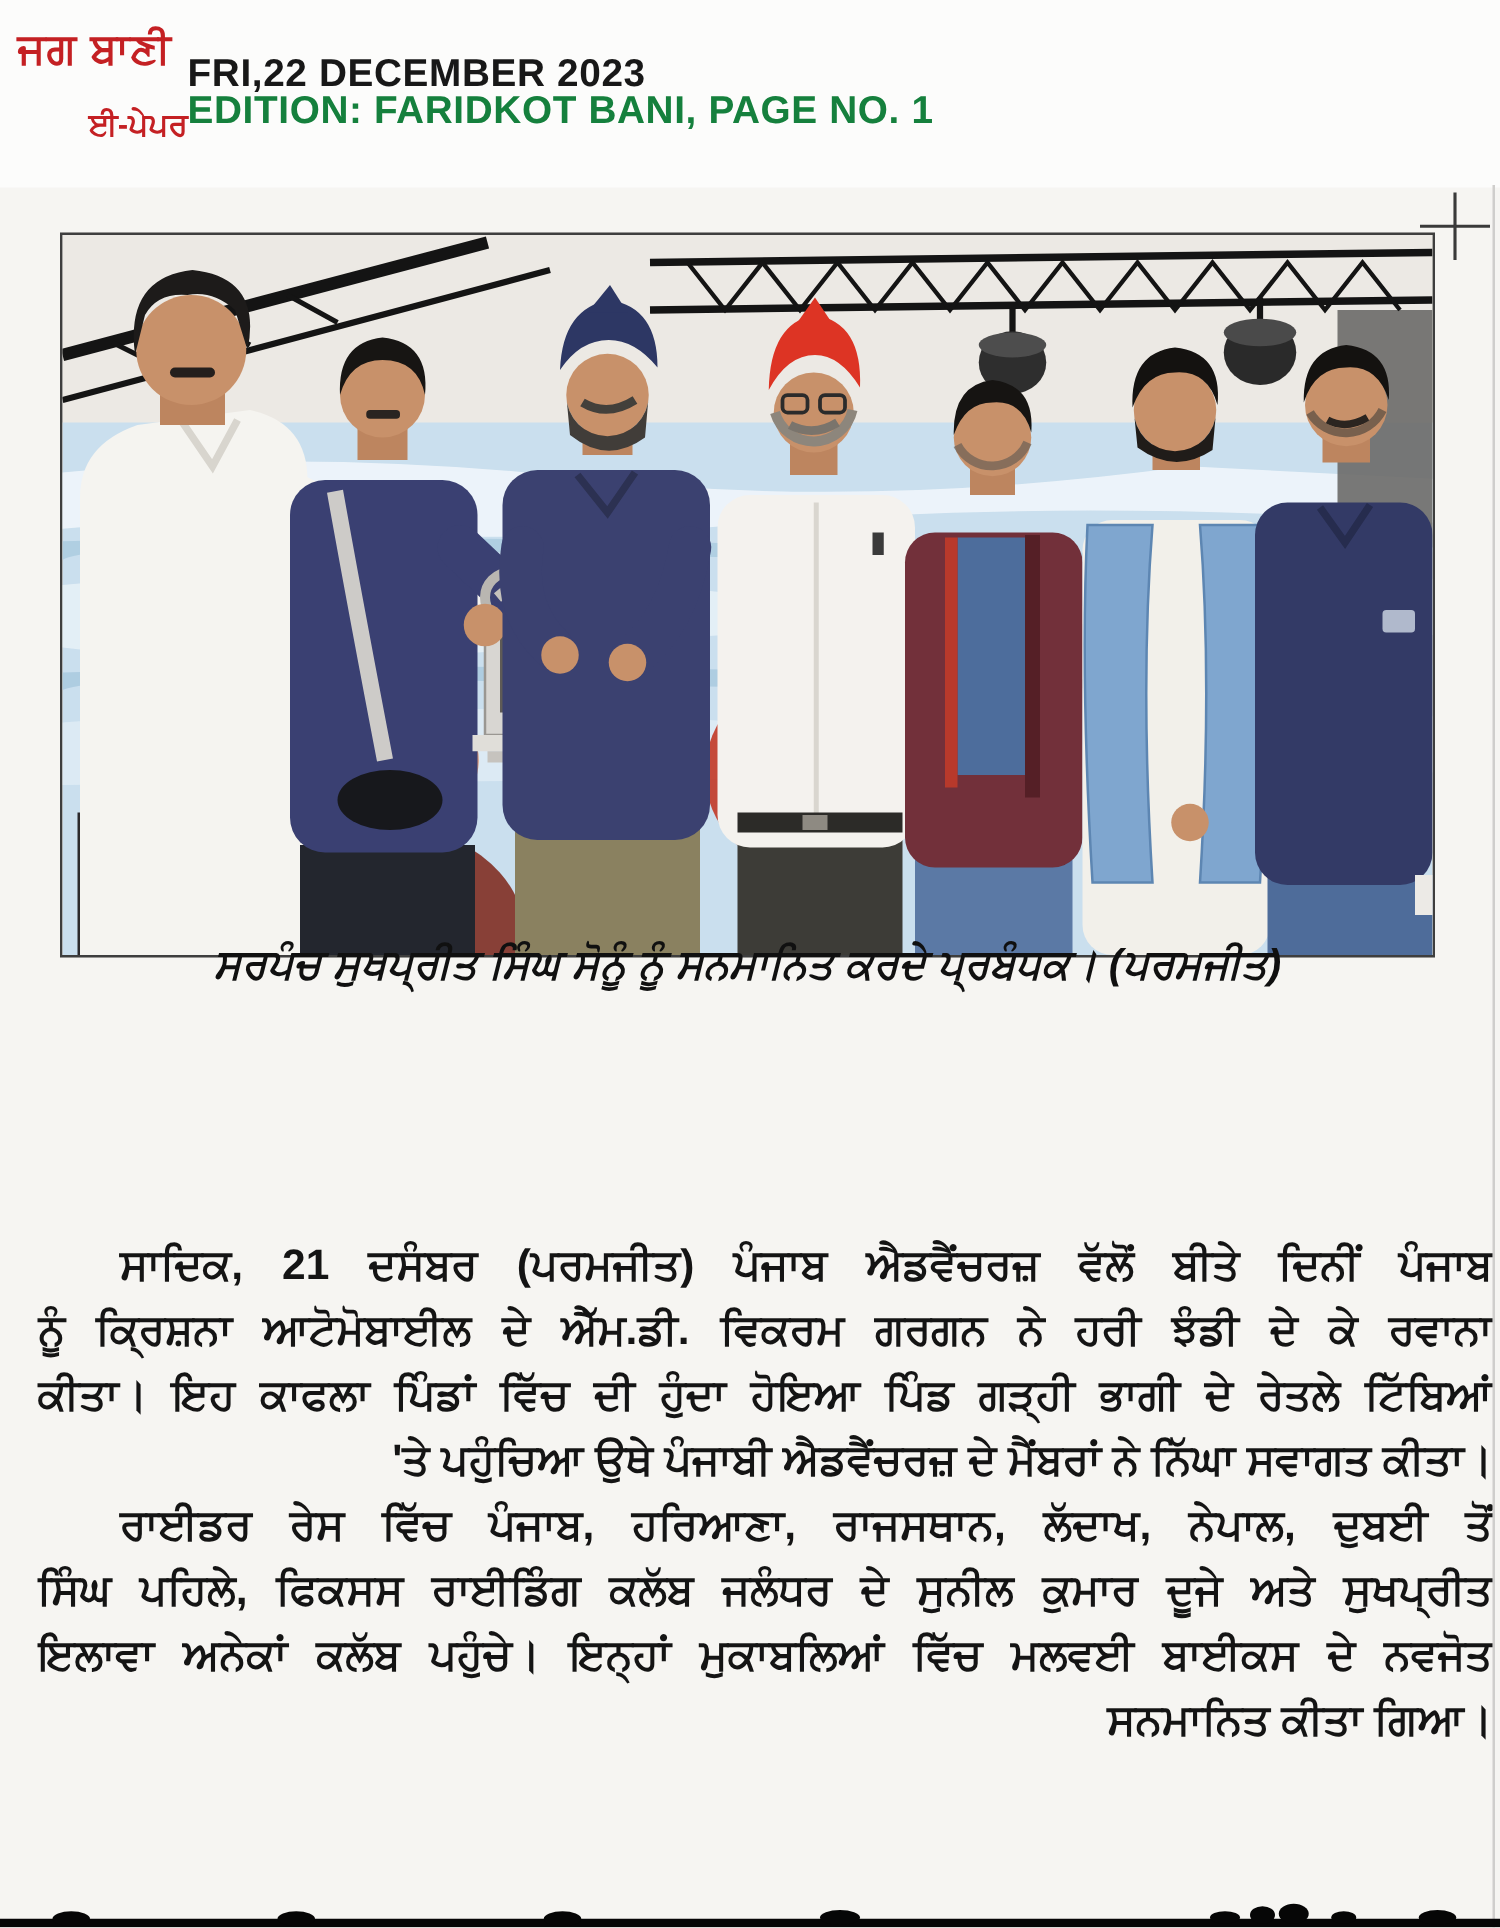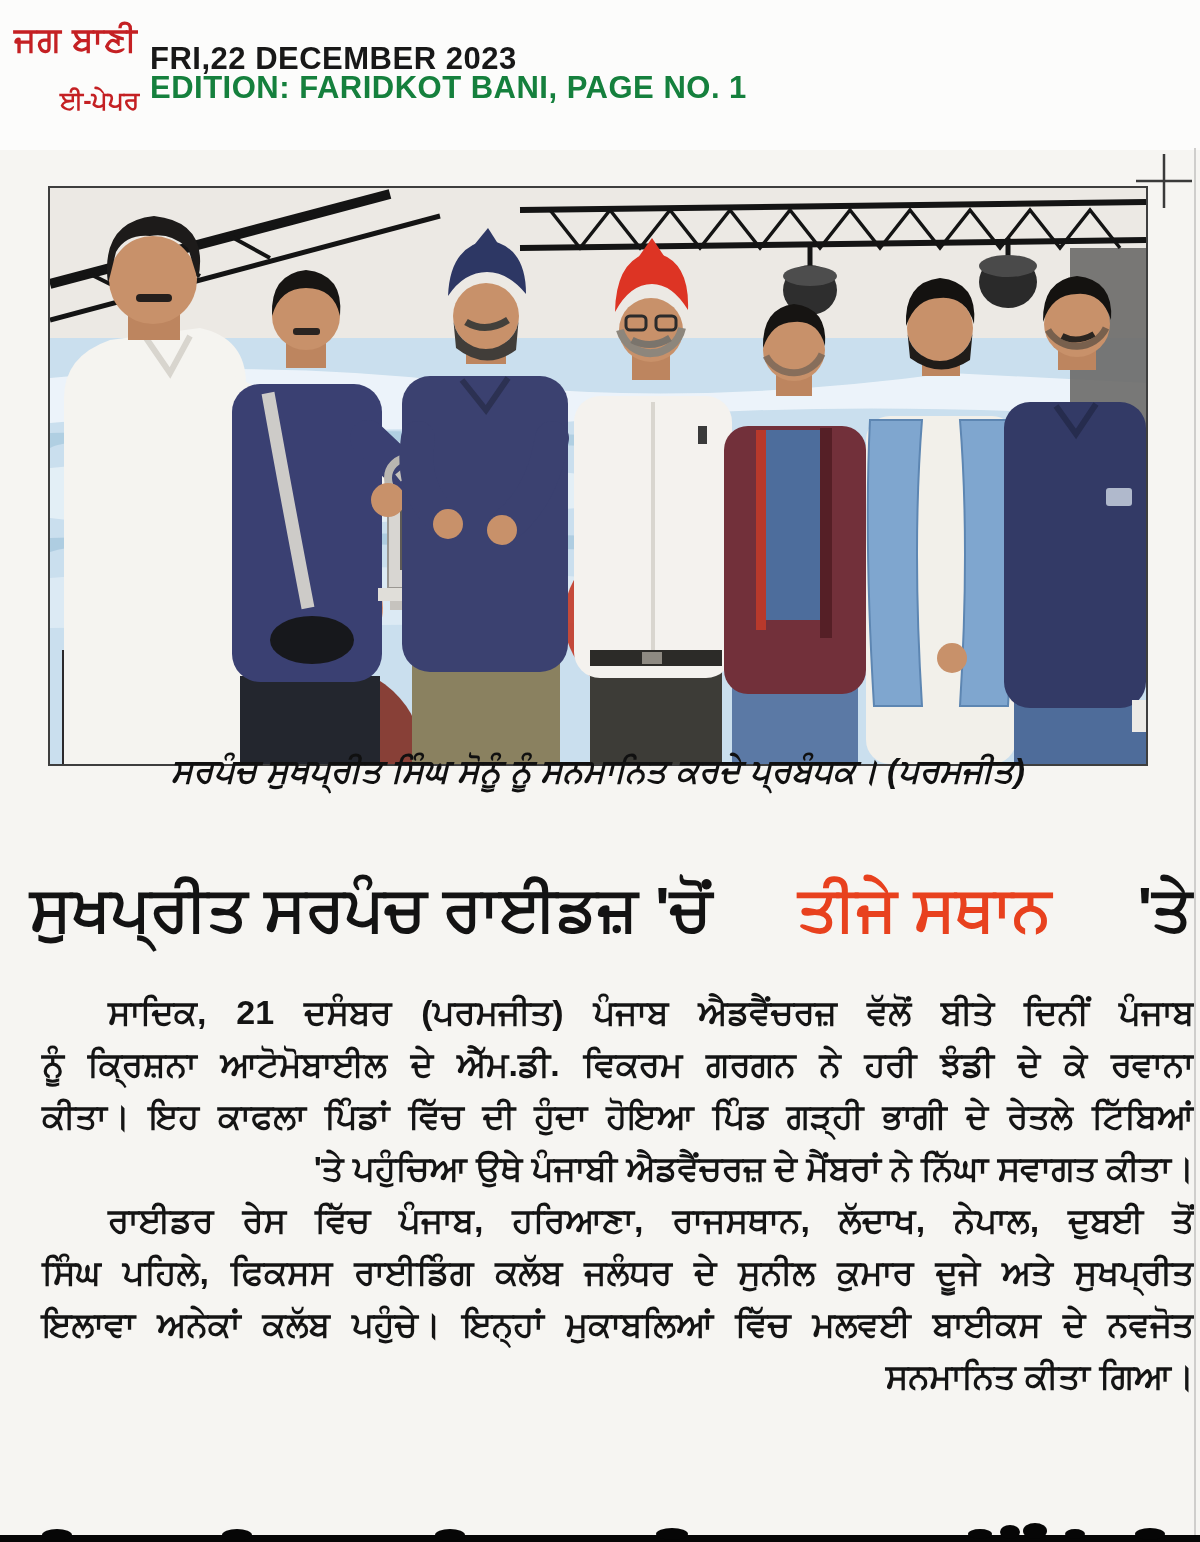--- a/index.html
+++ b/index.html
@@ -4,21 +4,21 @@
 <style>
   html,body{margin:0;padding:0;}
   .page{
     position:relative;width:1200px;height:1542px;
     background:#f6f5f2;overflow:hidden;
     font-family:"Liberation Sans", sans-serif;
   }
   .header-bg{position:absolute;left:0;top:0;width:1200px;height:150px;background:#fcfcfb;}
   
   .logo-main{position:absolute;left:14px;top:20px;font-size:34px;font-weight:800;color:#c42023;letter-spacing:1px;}
-  .logo-sub{position:absolute;left:60px;top:86px;font-size:25px;font-weight:700;color:#c42023;}
+  .logo-sub{position:absolute;left:71px;top:86px;font-size:25px;font-weight:700;color:#c42023;}
   .date-line{position:absolute;left:150px;top:24px;font-size:31px;font-weight:700;color:#181818;letter-spacing:.5px;margin-top:17px;}
   .edition-line{position:absolute;left:150px;top:70px;font-size:31px;font-weight:700;color:#15803d;letter-spacing:.5px;}
   
   .crosshair{position:absolute;left:1134px;top:152px;}
   .page-edge{position:absolute;left:1194px;top:148px;width:2px;height:1394px;background:#cfcecc;}
   
   .photo-frame{
     position:absolute;left:48px;top:186px;width:1096px;height:576px;
     border:2px solid #3e3e3e;background:#e9e7e3;
   }
@@ -31,21 +31,21 @@
   
   .headline{
     position:absolute;left:30px;top:850px;width:1162px;
     display:flex;justify-content:space-between;align-items:baseline;
     font-size:62px;font-weight:800;color:#131313;line-height:118px;white-space:nowrap;
   }
   .headline .red{color:#e8411e;}
   
   .body{position:absolute;left:30px;top:986px;width:1164px;height:520px;overflow:hidden;
     font-size:34px;font-weight:600;color:#141414;}
-  .bl{line-height:52px;margin-left:12px;}
+  .bl{line-height:52px;}
   .jl{text-align:justify;text-align-last:justify;}
   .ll{text-align:right;}
   .indent{padding-left:66px;}
   
   .bottom-strip{position:absolute;left:0;top:1520px;}
 </style>
 </head>
 <body>
 
 <div class="page">
@@ -205,25 +205,20 @@
         <circle cx="1027" cy="136" r="33" fill="#c8916a"></circle>
         <path d="M993,134 Q992,92 1027,88 Q1064,92 1061,132 Q1052,104 1027,106 Q1002,106 993,134 Z" fill="#141210"></path>
         <path d="M1012,148 Q1027,156 1044,146" stroke="#2b2520" stroke-width="6" fill="none"></path>
         <path d="M998,142 A33,33 0 0 0 1056,140" stroke="#564c42" stroke-width="7" fill="none" opacity="0.7"></path>
       </g>
     </svg>
   </div>
 
   <div class="caption">ਸਰਪੰਚ ਸੁਖਪ੍ਰੀਤ ਸਿੰਘ ਸੋਨੂੰ ਨੂੰ ਸਨਮਾਨਿਤ ਕਰਦੇ ਪ੍ਰਬੰਧਕ। (ਪਰਮਜੀਤ)</div>
 
-  <div class="headline">
-    <span>ਸੁਖਪ੍ਰੀਤ ਸਰਪੰਚ ਰਾਈਡਜ਼ 'ਚੋਂ</span>
-    <span class="red">ਤੀਜੇ ਸਥਾਨ</span>
-    <span>'ਤੇ</span>
-  </div>
 
   <div class="body">
     <div class="bl jl indent">ਸਾਦਿਕ, 21 ਦਸੰਬਰ (ਪਰਮਜੀਤ) ਪੰਜਾਬ ਐਡਵੈਂਚਰਜ਼ ਵੱਲੋਂ ਬੀਤੇ ਦਿਨੀਂ ਪੰਜਾਬ</div>
     <div class="bl jl">ਨੂੰ ਕ੍ਰਿਸ਼ਨਾ ਆਟੋਮੋਬਾਈਲ ਦੇ ਐੱਮ.ਡੀ. ਵਿਕਰਮ ਗਰਗਨ ਨੇ ਹਰੀ ਝੰਡੀ ਦੇ ਕੇ ਰਵਾਨਾ</div>
     <div class="bl jl">ਕੀਤਾ। ਇਹ ਕਾਫਲਾ ਪਿੰਡਾਂ ਵਿੱਚ ਦੀ ਹੁੰਦਾ ਹੋਇਆ ਪਿੰਡ ਗੜ੍ਹੀ ਭਾਗੀ ਦੇ ਰੇਤਲੇ ਟਿੱਬਿਆਂ</div>
     <div class="bl ll">'ਤੇ ਪਹੁੰਚਿਆ ਉਥੇ ਪੰਜਾਬੀ ਐਡਵੈਂਚਰਜ਼ ਦੇ ਮੈਂਬਰਾਂ ਨੇ ਨਿੱਘਾ ਸਵਾਗਤ ਕੀਤਾ।</div>
     <div class="bl jl indent">ਰਾਈਡਰ ਰੇਸ ਵਿੱਚ ਪੰਜਾਬ, ਹਰਿਆਣਾ, ਰਾਜਸਥਾਨ, ਲੱਦਾਖ, ਨੇਪਾਲ, ਦੁਬਈ ਤੋਂ</div>
     <div class="bl jl">ਸਿੰਘ ਪਹਿਲੇ, ਫਿਕਸਸ ਰਾਈਡਿੰਗ ਕਲੱਬ ਜਲੰਧਰ ਦੇ ਸੁਨੀਲ ਕੁਮਾਰ ਦੂਜੇ ਅਤੇ ਸੁਖਪ੍ਰੀਤ</div>
     <div class="bl jl">ਇਲਾਵਾ ਅਨੇਕਾਂ ਕਲੱਬ ਪਹੁੰਚੇ। ਇਨ੍ਹਾਂ ਮੁਕਾਬਲਿਆਂ ਵਿੱਚ ਮਲਵਈ ਬਾਈਕਸ ਦੇ ਨਵਜੋਤ</div>
     <div class="bl ll">ਸਨਮਾਨਿਤ ਕੀਤਾ ਗਿਆ।</div>

